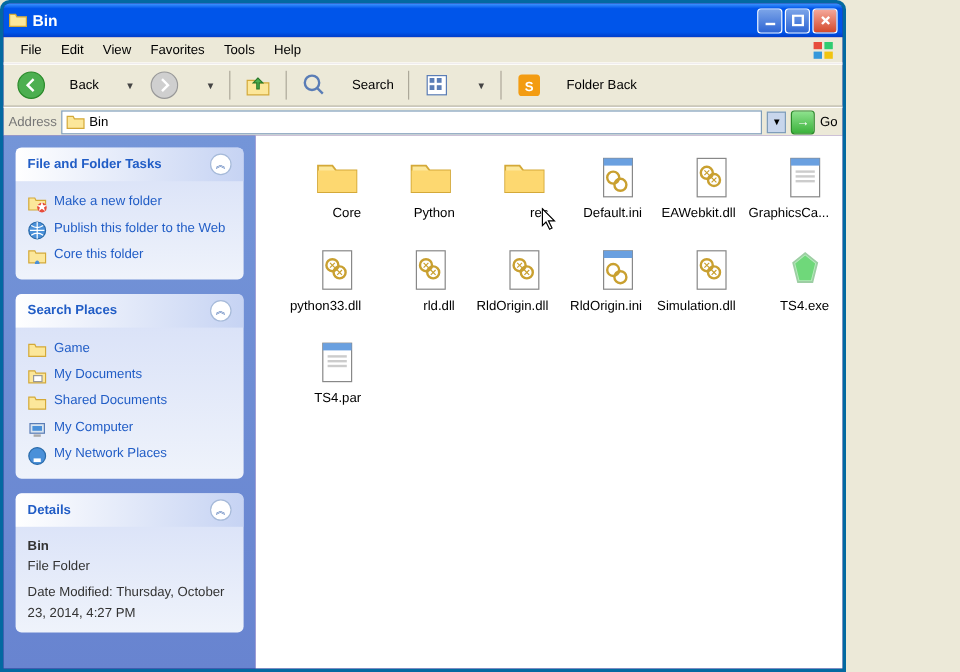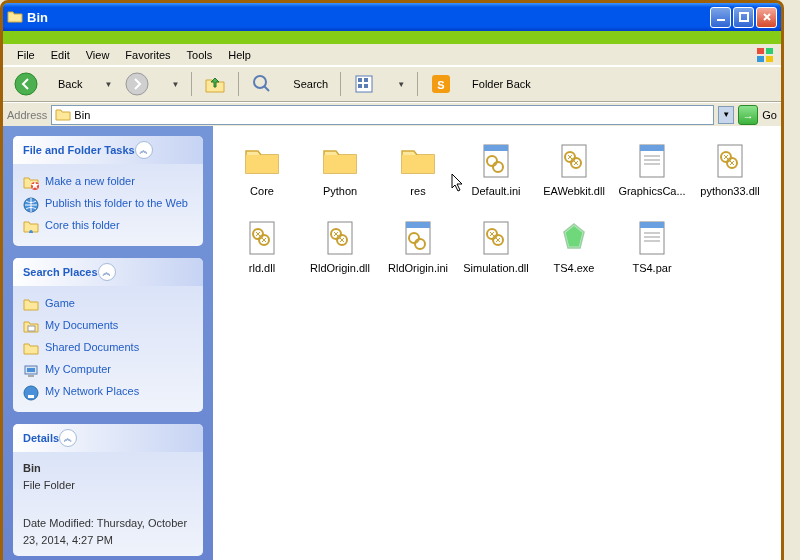--- a/index.html
+++ b/index.html
@@ -1,59 +1,59 @@
 <!DOCTYPE html>
 <html><head>
 <meta charset="utf-8">
 <style>
 * { box-sizing: border-box; margin: 0; padding: 0; font-family: Tahoma, sans-serif; font-size: 11px; }
 body { background: #ece9d8; width: 800px; height: 560px; overflow: hidden; }
 
-.window { width: 784px; height: 560px; background: #84cc16; border: 3px solid #a16207; border-radius: 8px 8px 0 0; position: relative; }
+.window { width: 705px; height: 560px; background: #4c1d95; border: 3px solid #0369a1; border-radius: 8px 8px 0 0; position: relative; }
 
 .titlebar { background: linear-gradient(to bottom, #3d95ff 0%, #0055ea 15%, #0055ea 85%, #003dc9 100%); height: 28px; display: flex; align-items: center; padding: 0 4px; border-radius: 5px 5px 0 0; }
 .titlebar-icon { width: 16px; height: 16px; margin-right: 4px; }
 .titlebar-text { color: #fff; font-weight: bold; font-size: 13px; flex: 1; }
 .win-controls { display: flex; gap: 2px; }
 .win-btn { width: 21px; height: 21px; border-radius: 3px; border: 1px solid #fff; display: flex; align-items: center; justify-content: center; color: #fff; font-weight: bold; font-size: 13px; }
 .win-btn.min { background: linear-gradient(to bottom, #7ba4e8, #2f66d4); }
 .win-btn.max { background: linear-gradient(to bottom, #7ba4e8, #2f66d4); }
 .win-btn.close { background: linear-gradient(to bottom, #f5a89b, #d4492a); }
 
-.menubar { background: #ece9d8; border-bottom: 1px solid #fff; height: 22px; display: flex; align-items: center; padding: 0 6px; position: relative; margin-top: 13px; }
+.menubar { background: #ece9d8; border-bottom: 1px solid #fff; height: 22px; display: flex; align-items: center; padding: 0 6px; position: relative; }
 .menubar-item { padding: 2px 8px; cursor: default; }
 .xp-flag { position: absolute; right: 4px; top: 2px; width: 22px; height: 18px; }
 
 .toolbar { background: #ece9d8; border-top: 1px solid #fff; border-bottom: 1px solid #aca899; height: 36px; display: flex; align-items: center; padding: 0 6px; gap: 3px; }
 .tbtn { display: flex; align-items: center; gap: 20px; padding: 2px 4px; border: 1px solid transparent; border-radius: 3px; }
 .tsep { width: 1px; height: 24px; background: #aca899; margin: 0 4px; }
 .drop-arrow { font-size: 8px; color: #444; margin-left: 2px; }
 
 .addrbar { background: #ece9d8; border-top: 1px solid #fff; height: 24px; display: flex; align-items: center; padding: 0 4px; gap: 4px; }
 .addr-label { color: #777; }
 .addr-input { flex: 1; height: 20px; border: 1px solid #7f9db9; background: #fff; display: flex; align-items: center; padding: 0 3px; gap: 3px; }
 .addr-drop { width: 16px; height: 18px; background: #c8d6ec; border: 1px solid #7f9db9; display: flex; align-items: center; justify-content: center; font-size: 8px; }
 .go-btn { width: 20px; height: 20px; background: linear-gradient(to bottom, #8de28d, #3cb23c); border: 1px solid #2a8a2a; border-radius: 3px; display: flex; align-items: center; justify-content: center; color: #fff; font-weight: bold; }
 
 .body-area { display: flex; height: calc(100% - 110px); }
 
 .sidebar { width: 210px; background: linear-gradient(to bottom, #7495d8 0%, #6884d0 100%); padding: 10px; overflow-y: auto; }
 .panel { background: linear-gradient(to bottom, #d6dff7, #eff3fb); border-radius: 5px; margin-bottom: 12px; overflow: hidden; }
-.panel-head { background: linear-gradient(to right, #fff, #c6d3f3); padding: 5px 10px; display: flex; align-items: center; justify-content: flex-start; }
+.panel-head { background: linear-gradient(to right, #fff, #c6d3f3); padding: 5px 10px; display: flex; align-items: center; justify-content: space-between; }
 .panel-head span { color: #215dc6; font-weight: bold; font-size: 11px; }
 .collapse-btn { width: 18px; height: 18px; border-radius: 50%; background: #fff; border: 1px solid #a6bad9; display: flex; align-items: center; justify-content: center; color: #446db2; font-size: 9px; }
 .panel-body { padding: 8px 10px; }
 .task-item { display: flex; align-items: flex-start; gap: 6px; padding: 3px 0; color: #215dc6; cursor: pointer; }
 .task-item .icon { width: 16px; height: 16px; flex-shrink: 0; }
 .detail-text { color: #333; line-height: 1.5; }
 .detail-name { font-weight: bold; }
 
 .content { flex: 1; background: #fff; padding: 15px 10px; overflow: auto; }
 .file-grid { display: flex; flex-wrap: wrap; align-content: flex-start; }
-.file-item { width: 78px; display: flex; flex-direction: column; align-items: center; text-align: center; margin-bottom: 20px; cursor: default; }
+.file-item { width: 78px; display: flex; flex-direction: column; align-items: flex-end; text-align: center; margin-bottom: 20px; cursor: default; }
 .file-icon { width: 40px; height: 40px; margin-bottom: 4px; display: flex; align-items: center; justify-content: center; }
 .file-label { font-size: 11px; word-break: break-word; max-width: 74px; line-height: 1.2; }
 
 .cursor { position: absolute; left: 448px; top: 170px; width: 14px; height: 20px; pointer-events: none; z-index: 100; }
 
 
 svg { display: block; }
 </style>
 </head>
 <body>
@@ -263,21 +263,21 @@
       </div>
 
       <div class="panel">
         <div class="panel-head">
           <span>Details</span>
           <div class="collapse-btn">︽</div>
         </div>
         <div class="panel-body detail-text">
           <div class="detail-name">Bin</div>
           <div>File Folder</div>
-          <div style="margin-top:22px">Date Modified: Thursday, October 23, 2014, 4:27 PM</div>
+          <div style="margin-top:6px">Date Modified: Thursday, October 23, 2014, 4:27 PM</div>
         </div>
       </div>
 
     </div>
 
     <div class="content">
       <div class="file-grid" id="file-grid">
           <div class="file-item">
             <div class="file-icon">
               <svg viewBox="0 0 40 40">

